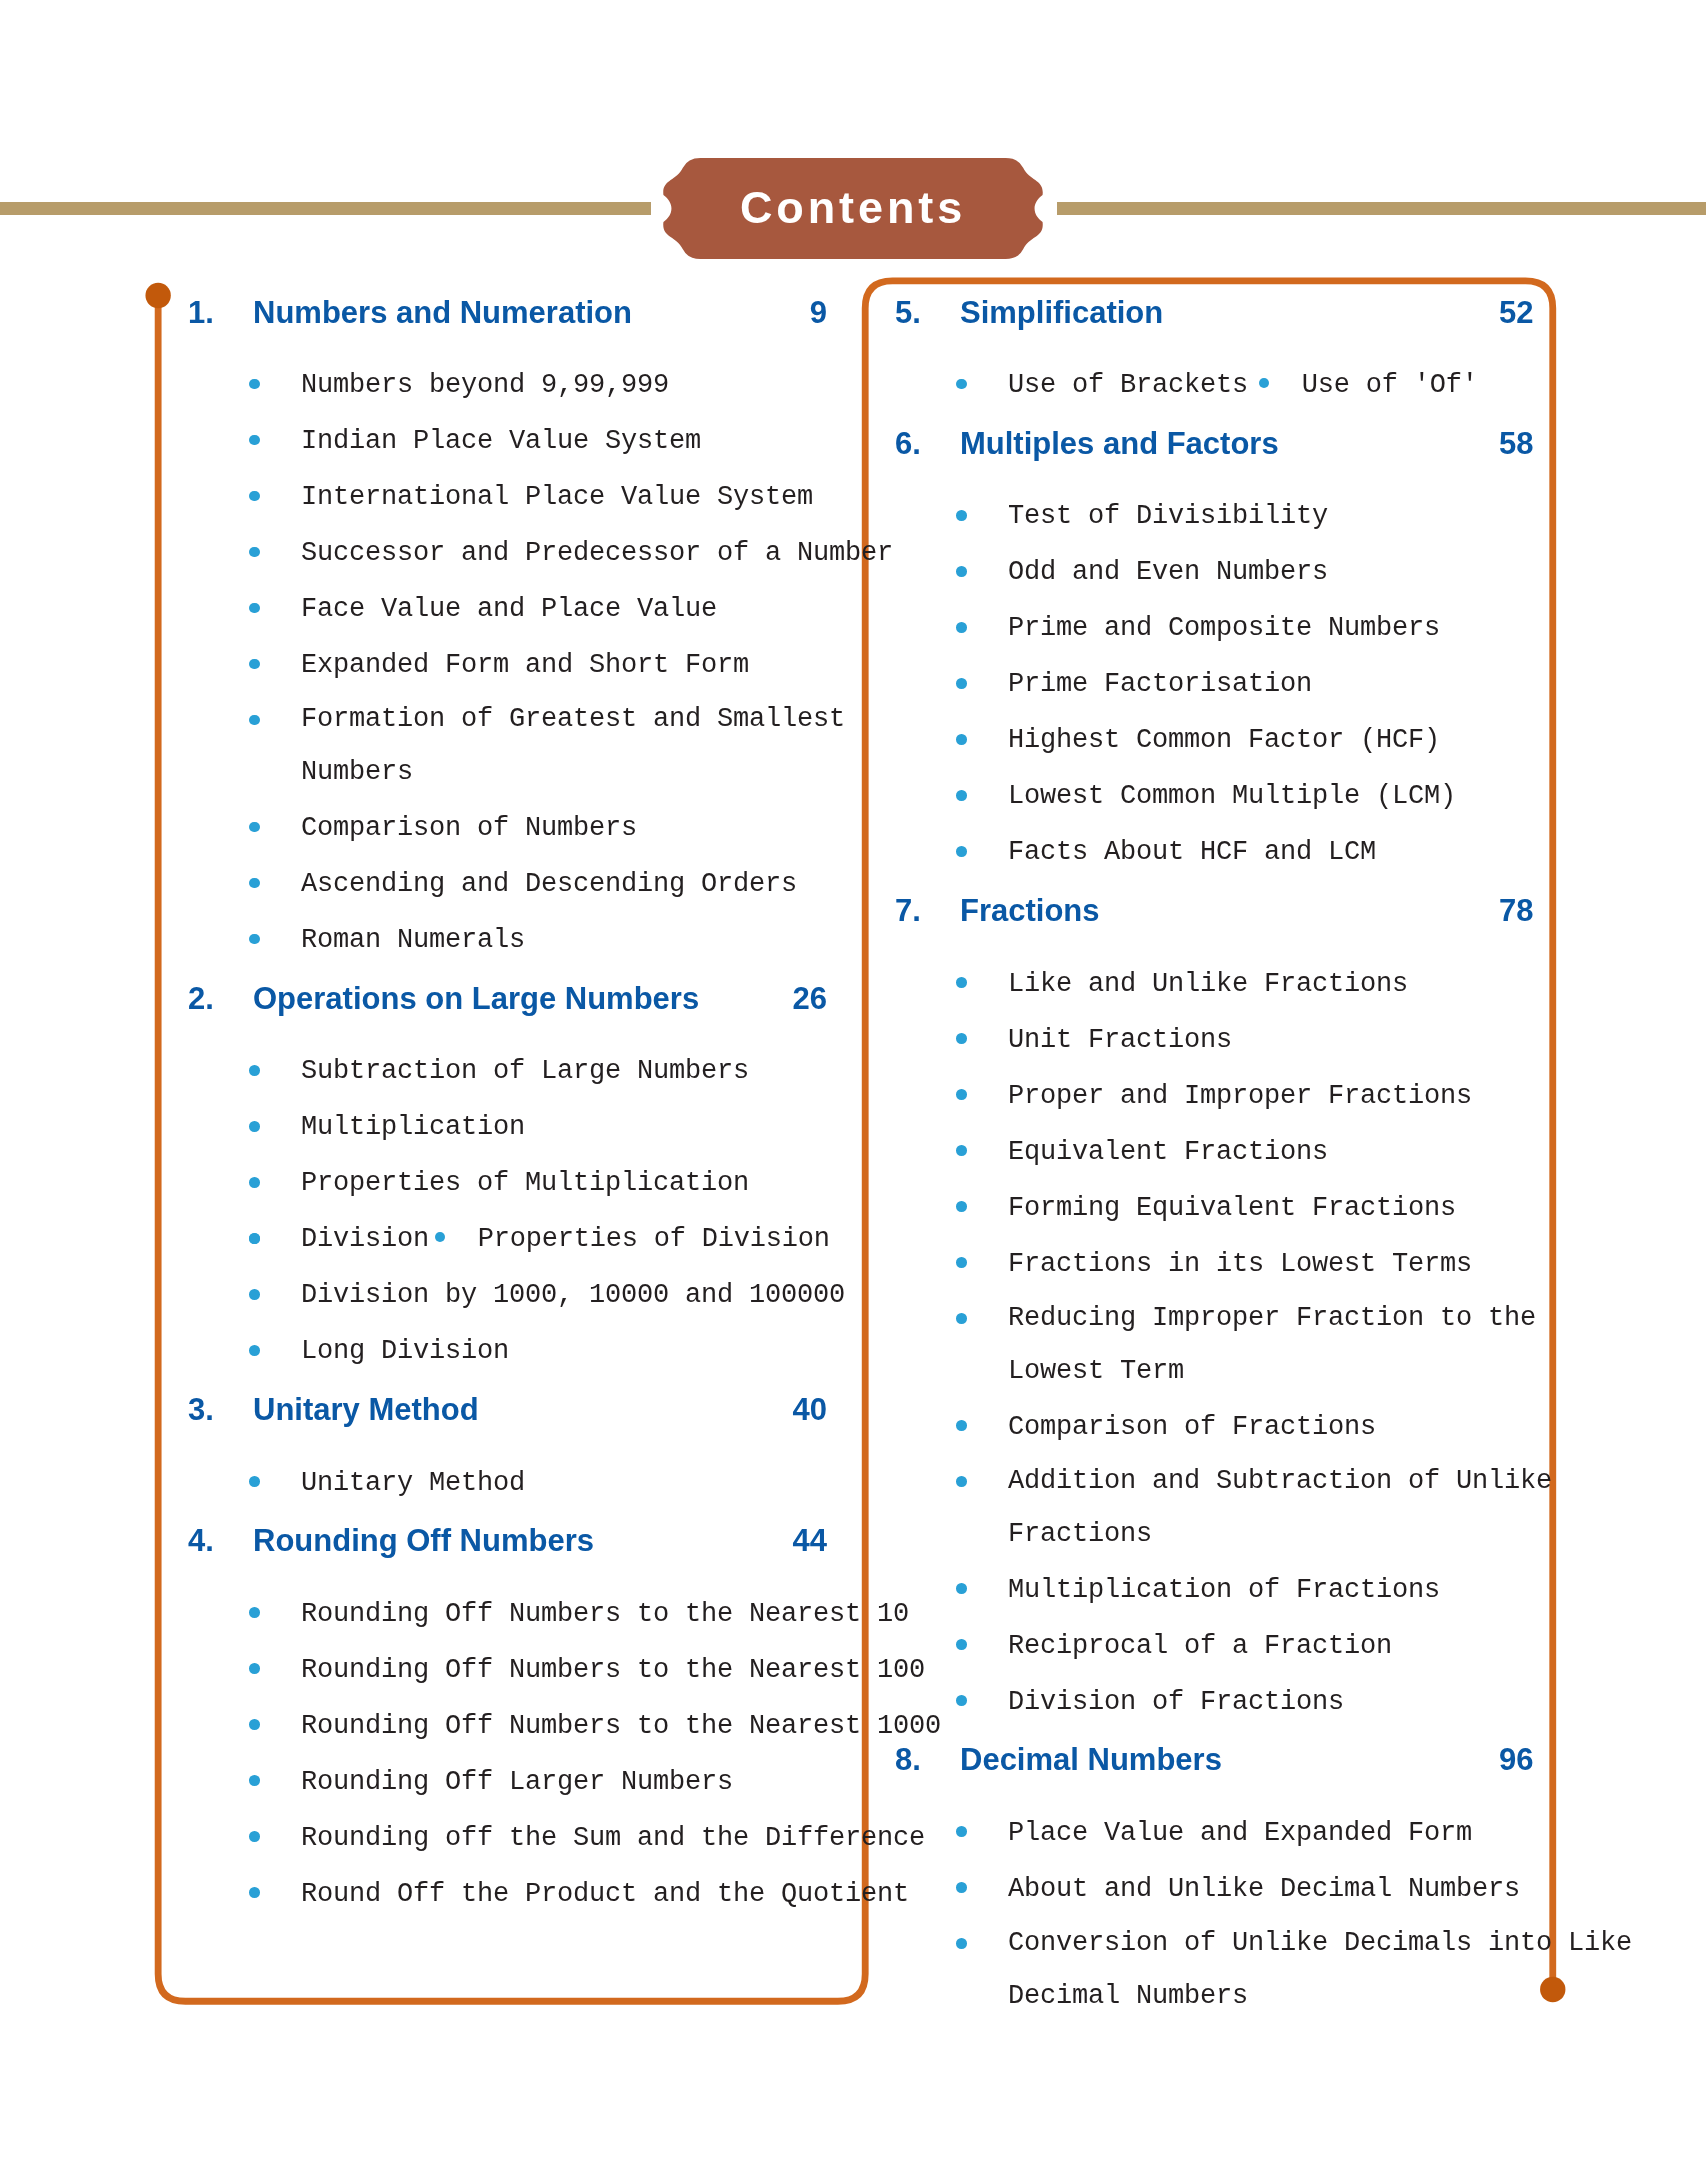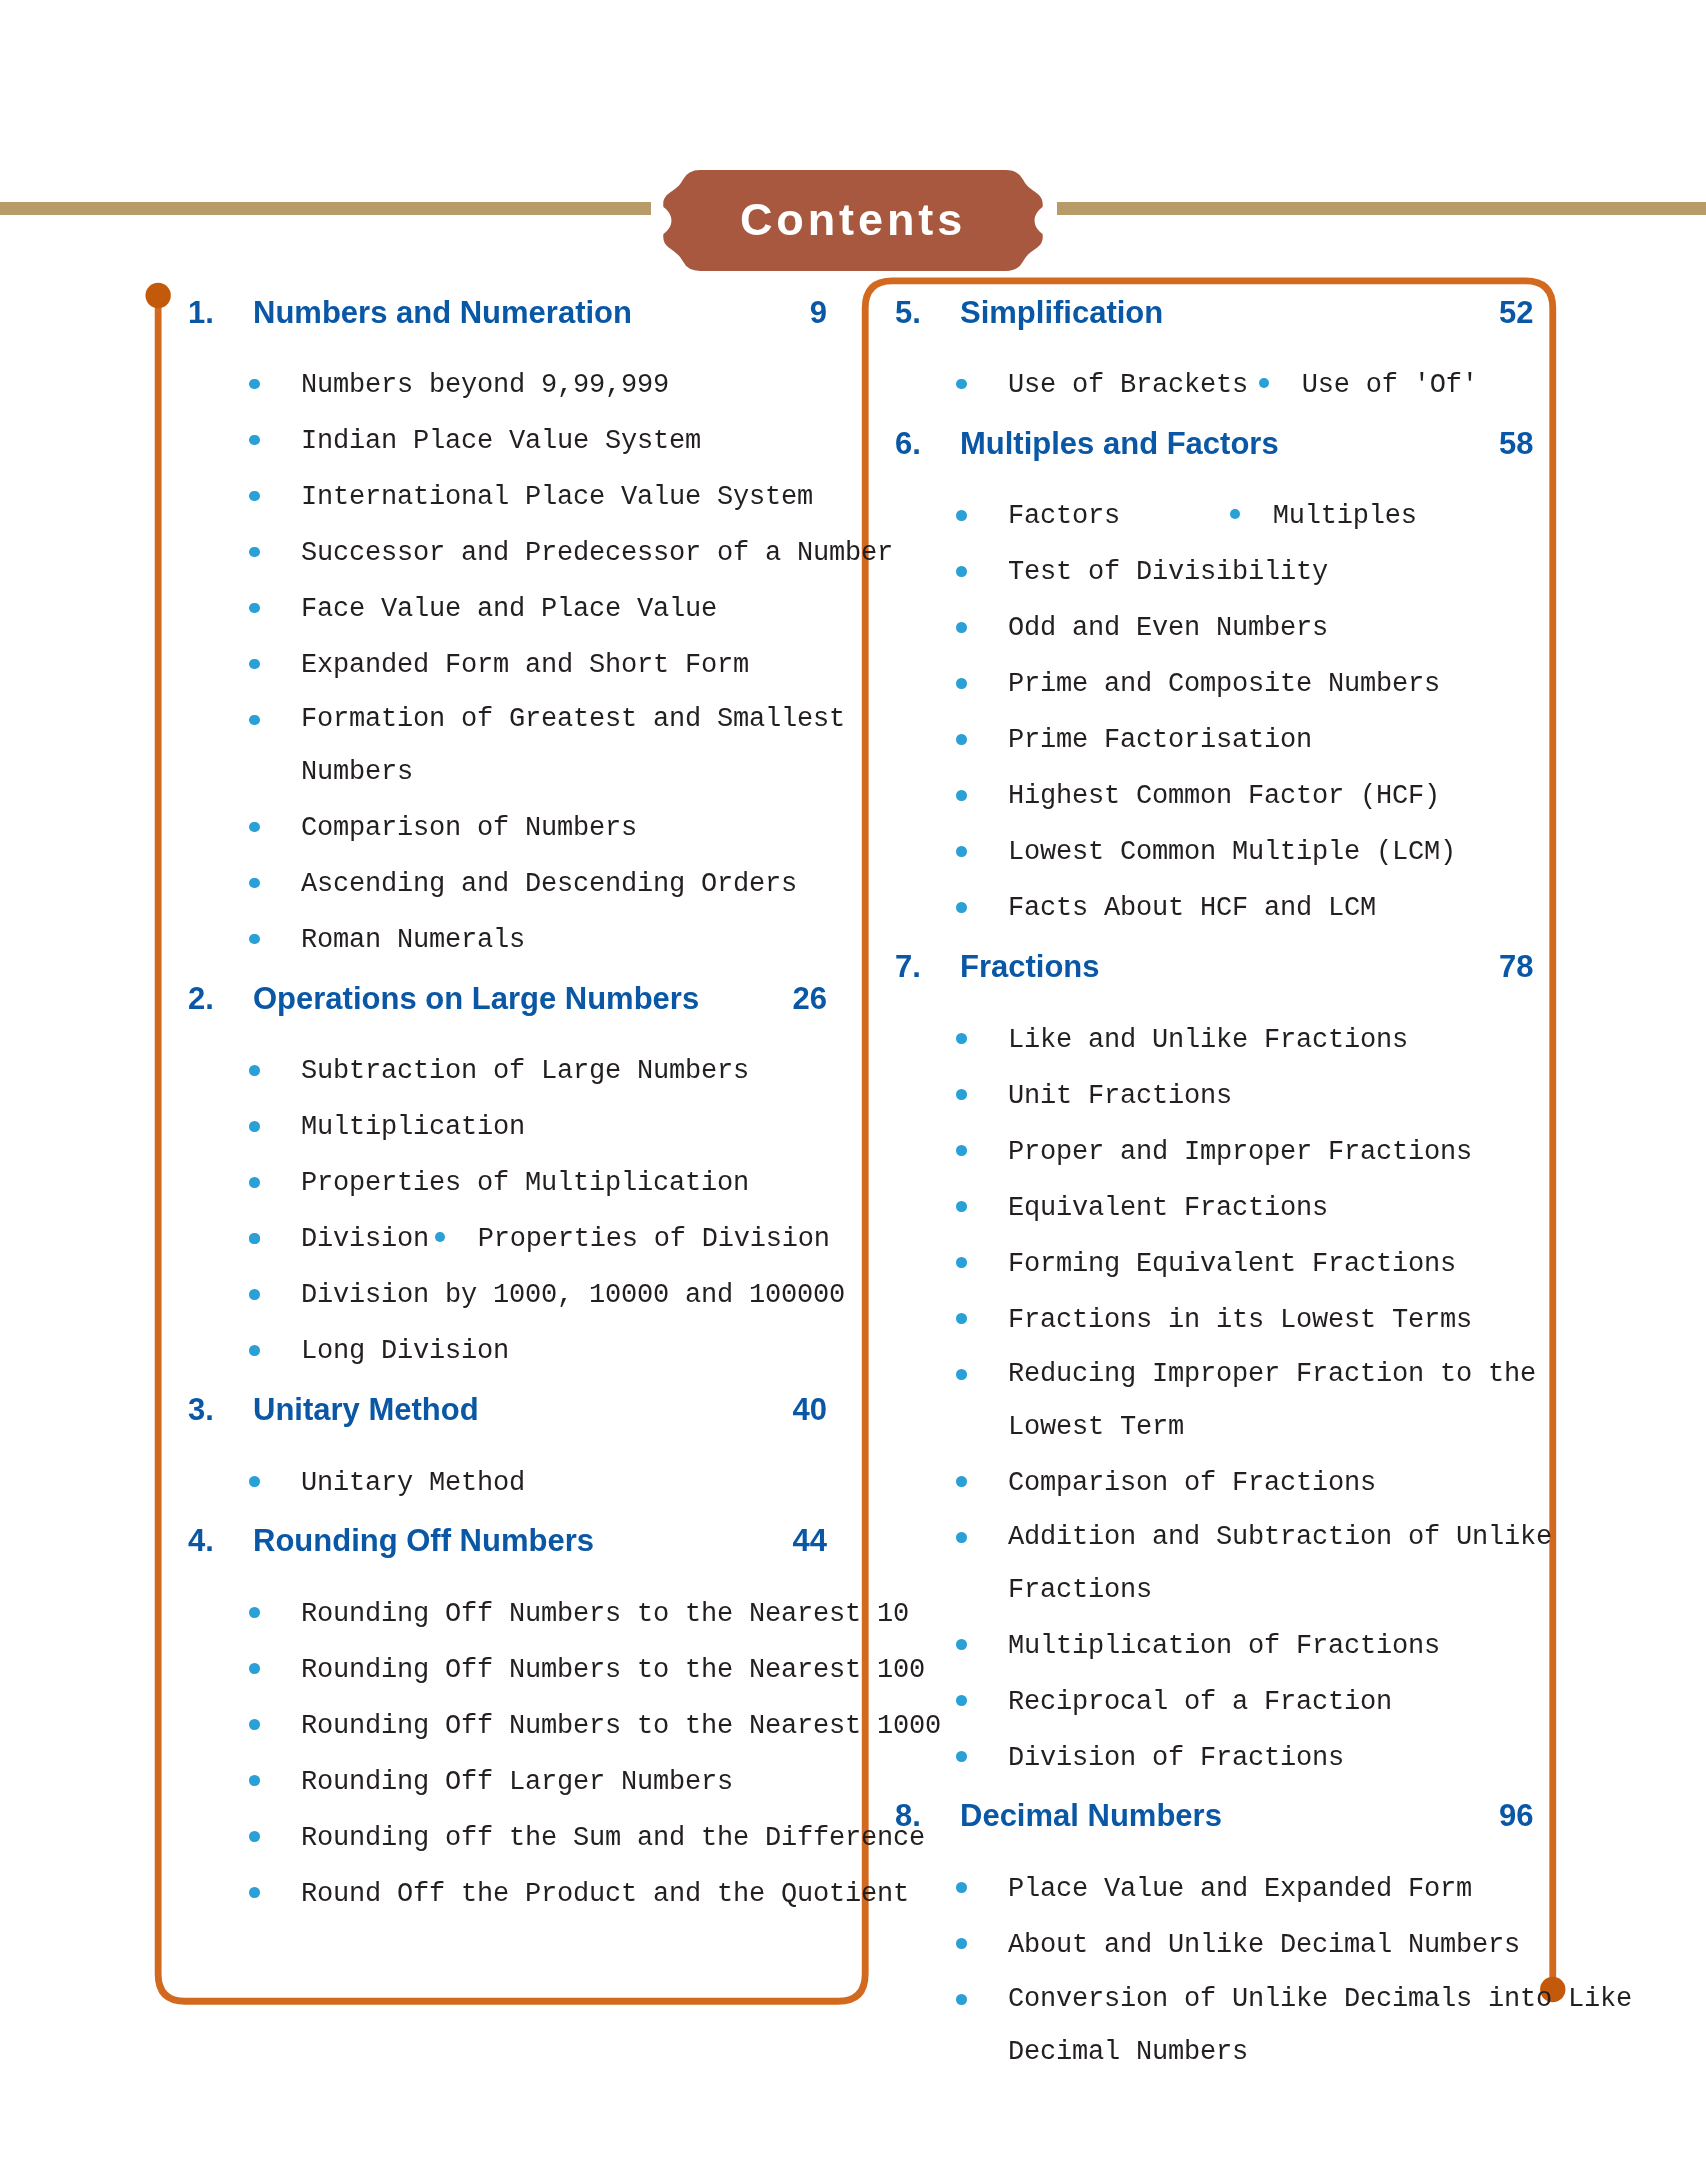--- a/index.html
+++ b/index.html
@@ -5,21 +5,21 @@
   html,body{margin:0;padding:0;}
   body{
     width:1707px;height:2168px;position:relative;background:#ffffff;
     font-family:"Liberation Sans",sans-serif;color:var(--text-dark);
     overflow:hidden;
   }
   .rule{position:absolute;top:202px;height:12.7px;background:var(--rule-tan);}
   .rule.left{left:0;width:651px;}
   .rule.right{left:1057px;width:650px;}
 
-  .badge{position:absolute;left:661px;top:168px;width:384px;height:105px;}
+  .badge{position:absolute;left:661px;top:156px;width:384px;height:105px;}
   .badge svg{position:absolute;inset:0;}
   .badge .badge-label{
     position:absolute;inset:0;display:flex;align-items:center;justify-content:center;
     color:#ffffff;font-size:45px;font-weight:bold;letter-spacing:3.9px;padding-bottom:2px;
   }
 
   #frame{position:absolute;left:0;top:0;pointer-events:none;}
   #frame path{stroke:var(--accent-orange);stroke-width:7;fill:none;stroke-linecap:round;}
   #frame circle{fill:var(--dot-orange);}
 
@@ -245,24 +245,20 @@
 </ul>
   </div>
 
   <div class="chapter">
     <div class="chapter-head">
       <span class="ch-num">6.</span>
       <span class="ch-title">Multiples and Factors</span>
       <span class="ch-page">58</span>
     </div>
     <ul class="items">
-  <li class="item">
-    <span class="dot"></span>
-    <span class="itx"><span class="part1" style="width: 222px;">Factors</span><span class="dot2"></span><span>Multiples</span></span>
-  </li>
 
   <li class="item">
     <span class="dot"></span>
     <span class="itx">Test of Divisibility</span>
   </li>
 
   <li class="item">
     <span class="dot"></span>
     <span class="itx">Odd and Even Numbers</span>
   </li>

